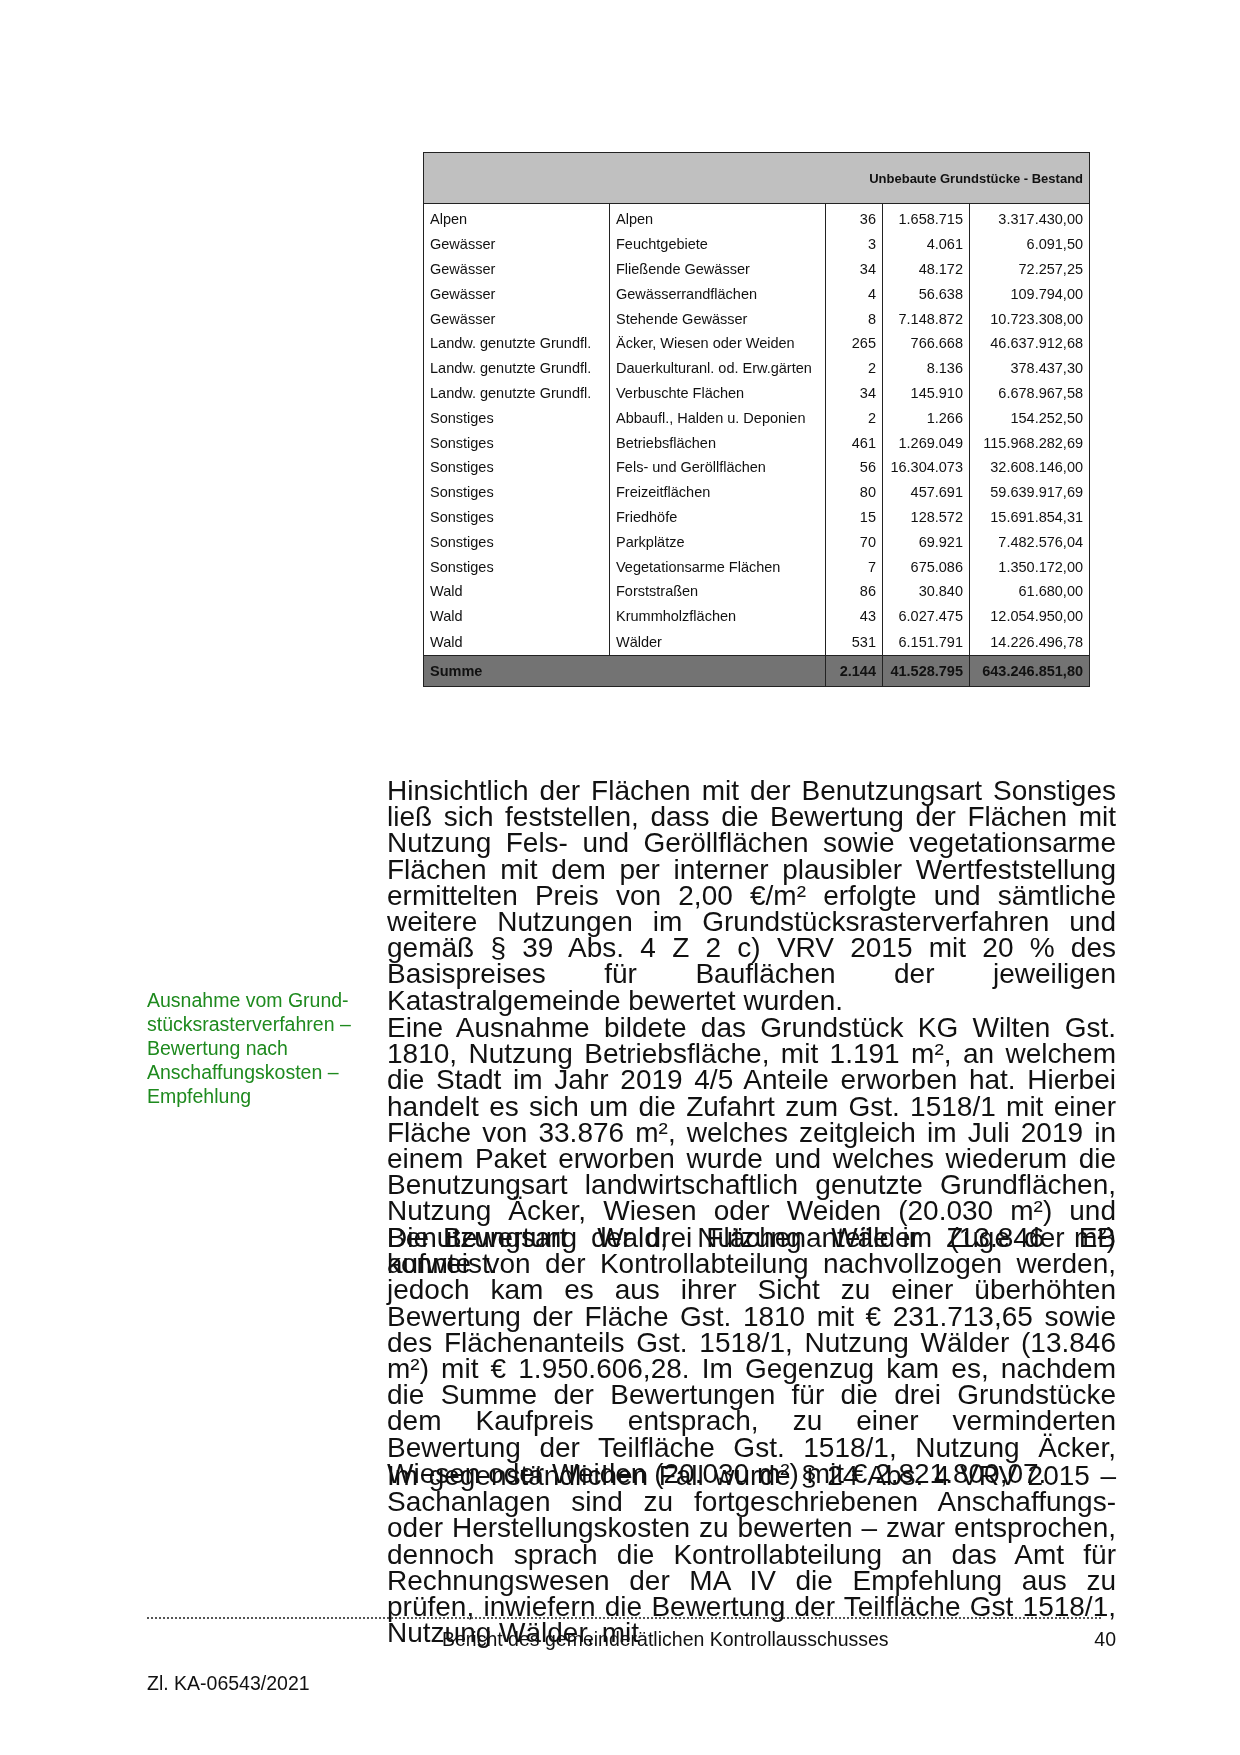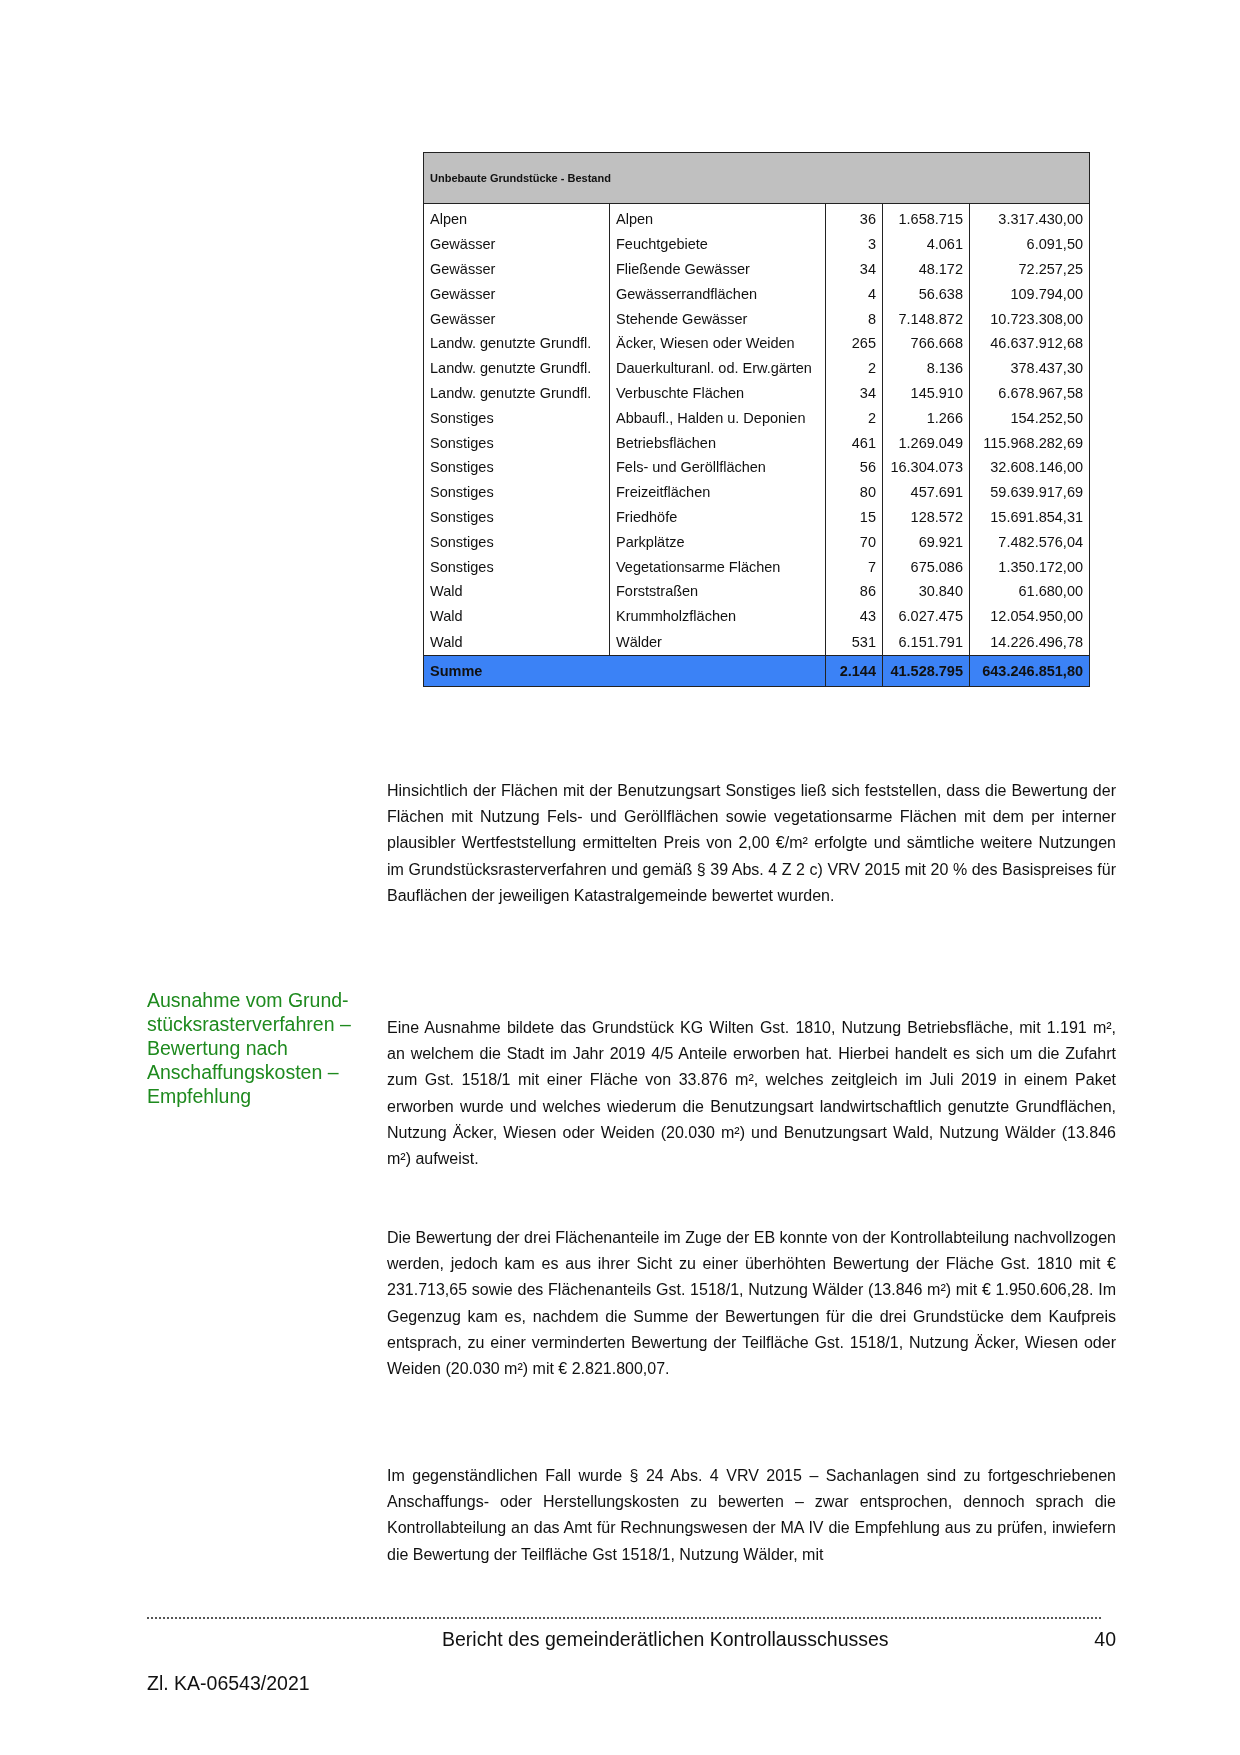--- a/index.html
+++ b/index.html
@@ -3,34 +3,34 @@
   <meta charset="utf-8">
   <style>
     html, body { margin: 0; padding: 0; background: #ffffff; }
     body { width: 1240px; height: 1755px; position: relative; overflow: hidden;
            font-family: "Liberation Sans", sans-serif; color: #1a1a1a; }
 
     .tbl-wrap { position: absolute; left: 423px; top: 152px; width: 666px; }
     table.grid { border-collapse: collapse; width: 666px; table-layout: fixed;
                  font-family: "Liberation Sans", sans-serif; font-size: 14.5px; color: #111; }
     table.grid td, table.grid th { padding: 0 6px; white-space: nowrap; overflow: hidden; }
-    .title-row th { background: #c0c0c0; height: 50px; font-weight: bold; text-align: left;
-                    border: 1.5px solid #222; font-size: 11px; }
+    .title-row th { background: #c0c0c0; height: 50px; font-weight: bold; text-align: right;
+                    border: 1.5px solid #222; font-size: 13px; }
     .head-row th { font-weight: normal; height: 40px; border: 1.5px solid #222; line-height: 17px; }
     .head-row th.l { text-align: left; }
     .head-row th.c { text-align: center; }
     tr.data td { height: 24.8px; border-left: 1.5px solid #222; border-right: 1.5px solid #222; }
     tr.data td.num { text-align: right; }
     tr.data.last td { border-bottom: 1.5px solid #222; height: 26px; }
-    tr.sum td { background: #3b82f6; font-weight: bold; height: 30px; border: 1.5px solid #222; }
+    tr.sum td { background: #737373; font-weight: bold; height: 30px; border: 1.5px solid #222; }
     tr.sum td.num { text-align: right; }
     tr.sum td.label { border-right: 1.5px solid #222; }
     tr.spacer td { height: 3px; border-left: 1.5px solid #222; border-right: 1.5px solid #222; }
 
-    .body-col { position: absolute; left: 387px; width: 729px; font-size: 16px; line-height: 26.2px;
+    .body-col { position: absolute; left: 387px; width: 729px; font-size: 28px; line-height: 26.2px;
                 text-align: justify; color: #111; }
     .body-col p { margin: 0; }
     #p1 { top: 778px; }
     #p2 { top: 987px; margin-top: 28px; }
     #p3 { top: 1225px; }
     #p4 { top: 1463px; }
 
     .margin-note { position: absolute; left: 147px; top: 988px; width: 225px; color: #1e8a1e;
                    font-size: 19.5px; line-height: 24px; }
 

